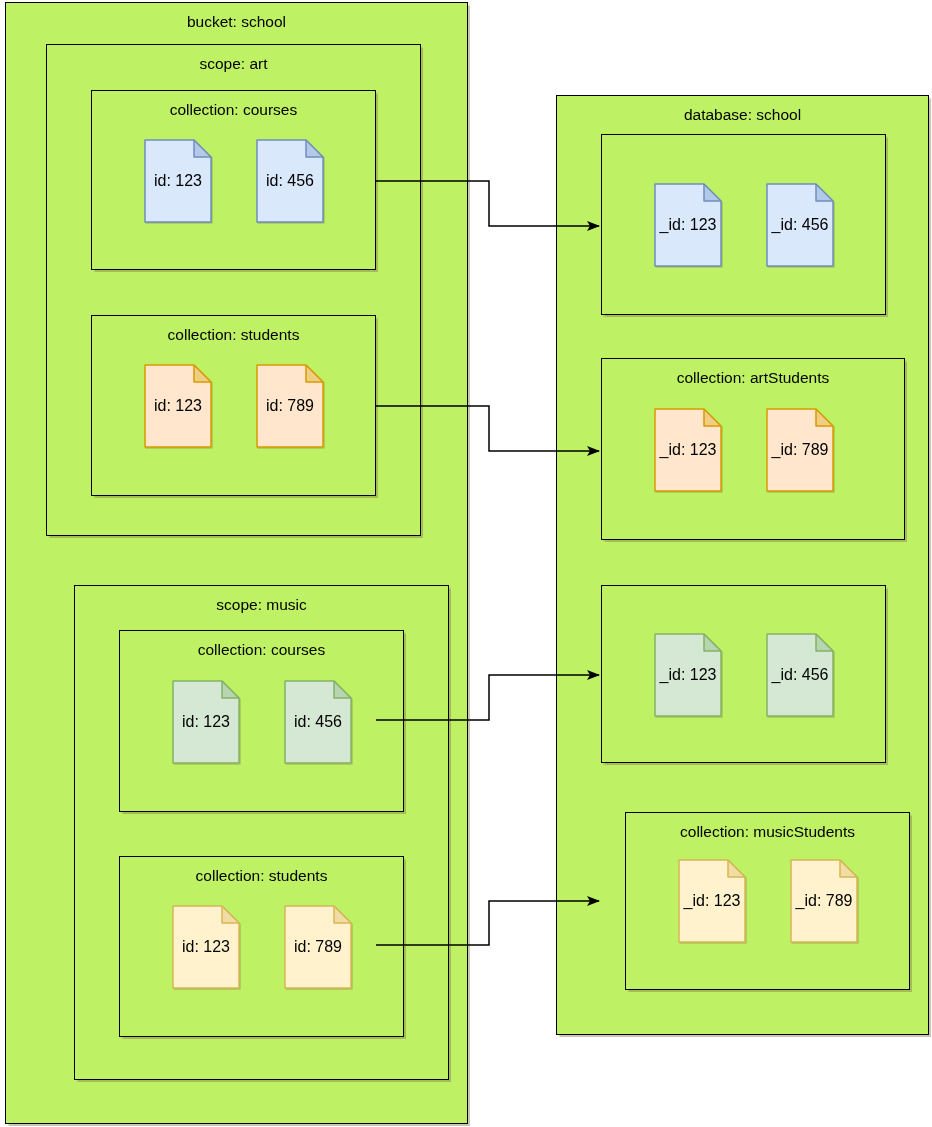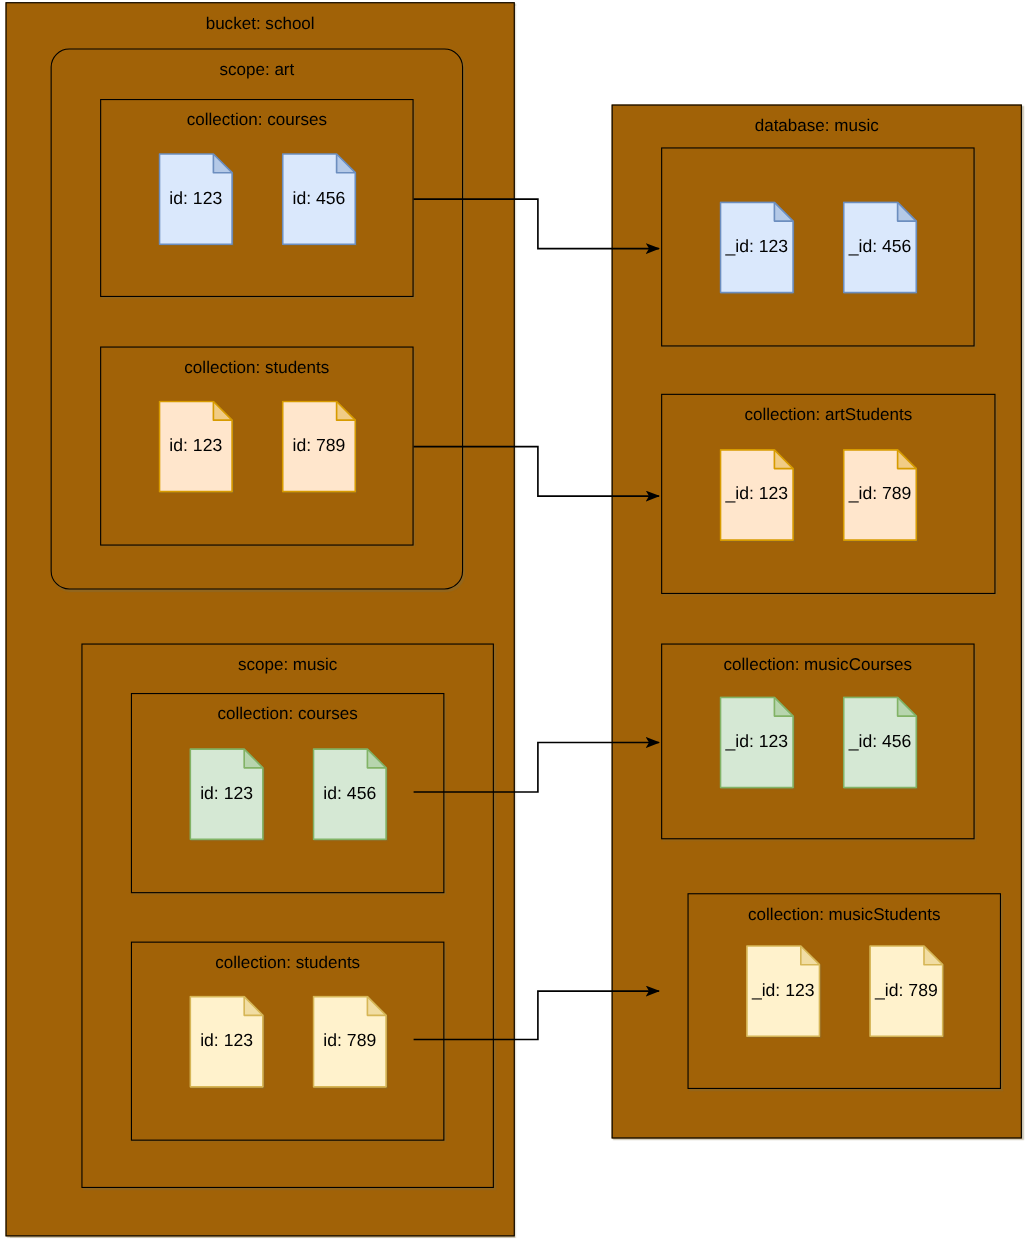--- a/index.html
+++ b/index.html
@@ -1,21 +1,21 @@
 <!DOCTYPE html>
 <html><head>
 <meta charset="utf-8">
 <style>
   html,body{margin:0;padding:0;background:#ffffff;}
   body{font-family:"Liberation Sans", sans-serif;color:#000;}
   #canvas{position:relative;width:932px;height:1127px;background:#ffffff;overflow:hidden;}
   .box{
     position:absolute;
     border:1.5px solid #000;
-    background:#a16207;
+    background:#bef264;
     box-sizing:border-box;
     box-shadow:1.5px 1.5px 1px rgba(125,110,65,0.40);
   }
   .box-title{
     position:absolute;top:10px;left:0;right:0;
     text-align:center;font-size:15.5px;line-height:1.2;
     white-space:nowrap;
   }
   .doc{position:absolute;width:68px;height:84px;}
   .doc svg{display:block;filter:drop-shadow(1px 1px 0.5px rgba(125,110,65,0.35));}
@@ -31,21 +31,21 @@
   .arrow{fill:none;stroke:#000;stroke-width:1.5;}
 </style>
 </head>
 <body>
 
 <div id="canvas">
 
   <div class="box" style="left:5px;top:2px;width:463px;height:1122px;">
     <div class="box-title">bucket: school</div>
 
-    <div class="box" style="left:40px;top:41px;width:375px;height:492px;border-radius:17px;">
+    <div class="box" style="left:40px;top:41px;width:375px;height:492px;">
       <div class="box-title">scope: art</div>
 
       <div class="box" style="left:44px;top:45px;width:285px;height:180px;">
         <div class="box-title">collection: courses</div>
         <div class="doc" style="left: 52px; top: 48px; --doc-fill: #dae8fc; --doc-stroke: #6c8ebf;">
           <svg viewBox="0 0 68 84" width="68" height="84">
             <path class="doc-body" d="M1,1 H50 L67,18 V83 H1 Z"></path>
               <path class="doc-fold-tri" d="M50,1 L67,18 H50 Z"></path>
               <path class="doc-fold" d="M50,1 V18 H67"></path>
           </svg>
@@ -121,21 +121,21 @@
               <path class="doc-fold-tri" d="M50,1 L67,18 H50 Z"></path>
               <path class="doc-fold" d="M50,1 V18 H67"></path>
           </svg>
           <span class="doc-label">id: 789</span>
         </div>
       </div>
     </div>
   </div>
 
   <div class="box" style="left:556px;top:95px;width:373px;height:940px;">
-    <div class="box-title">database: music</div>
+    <div class="box-title">database: school</div>
 
     <div class="box" style="left:44px;top:38px;width:285px;height:181px;">
       <div class="doc" style="left: 52px; top: 48px; --doc-fill: #dae8fc; --doc-stroke: #6c8ebf;">
         <svg viewBox="0 0 68 84" width="68" height="84">
           <path class="doc-body" d="M1,1 H50 L67,18 V83 H1 Z"></path>
             <path class="doc-fold-tri" d="M50,1 L67,18 H50 Z"></path>
             <path class="doc-fold" d="M50,1 V18 H67"></path>
         </svg>
         <span class="doc-label">_id: 123</span>
       </div>
@@ -163,21 +163,20 @@
         <svg viewBox="0 0 68 84" width="68" height="84">
           <path class="doc-body" d="M1,1 H50 L67,18 V83 H1 Z"></path>
             <path class="doc-fold-tri" d="M50,1 L67,18 H50 Z"></path>
             <path class="doc-fold" d="M50,1 V18 H67"></path>
         </svg>
         <span class="doc-label">_id: 789</span>
       </div>
     </div>
 
     <div class="box" style="left:44px;top:489px;width:285px;height:178px;">
-      <div class="box-title">collection: musicCourses</div>
       <div class="doc" style="left: 52px; top: 47px; --doc-fill: #d5e8d4; --doc-stroke: #82b366;">
         <svg viewBox="0 0 68 84" width="68" height="84">
           <path class="doc-body" d="M1,1 H50 L67,18 V83 H1 Z"></path>
             <path class="doc-fold-tri" d="M50,1 L67,18 H50 Z"></path>
             <path class="doc-fold" d="M50,1 V18 H67"></path>
         </svg>
         <span class="doc-label">_id: 123</span>
       </div>
       <div class="doc" style="left: 164px; top: 47px; --doc-fill: #d5e8d4; --doc-stroke: #82b366;">
         <svg viewBox="0 0 68 84" width="68" height="84">

